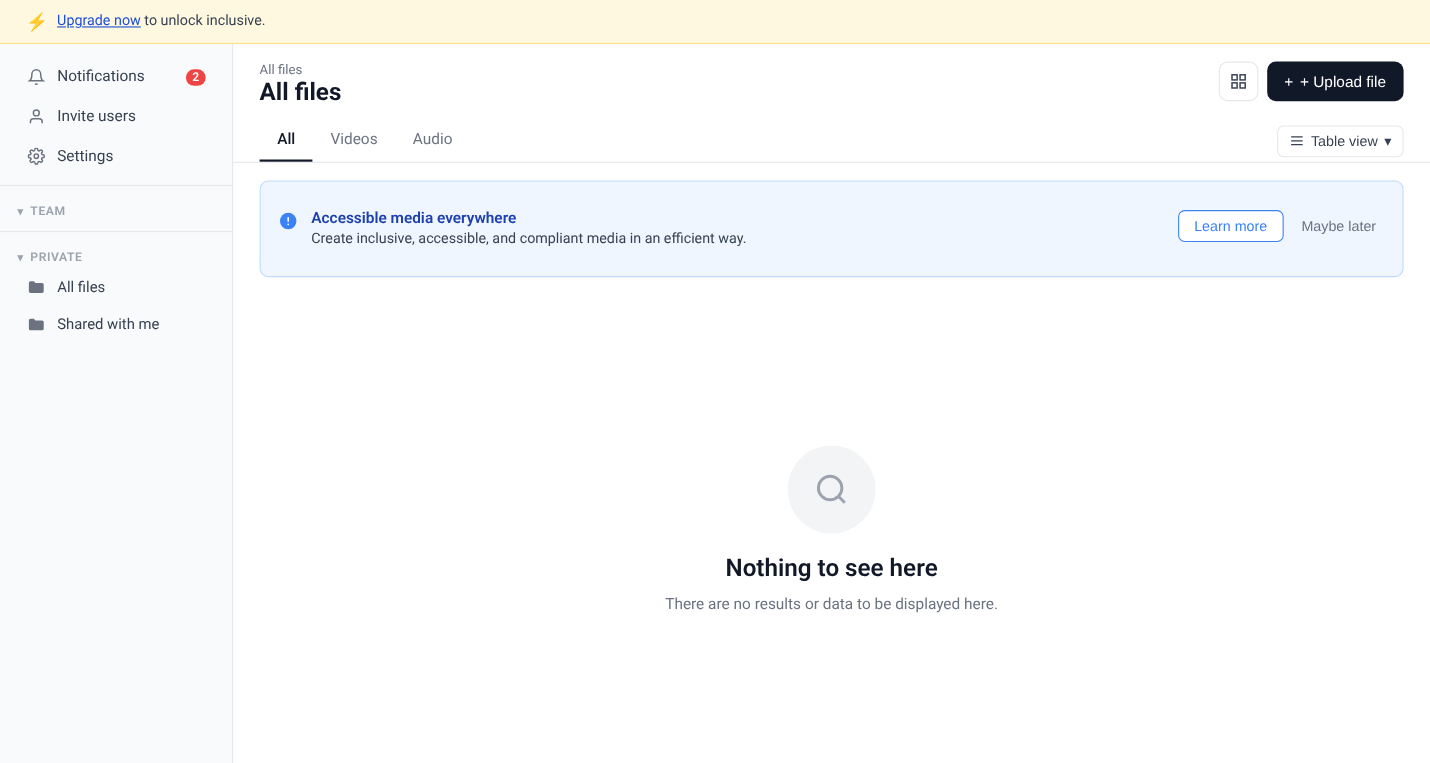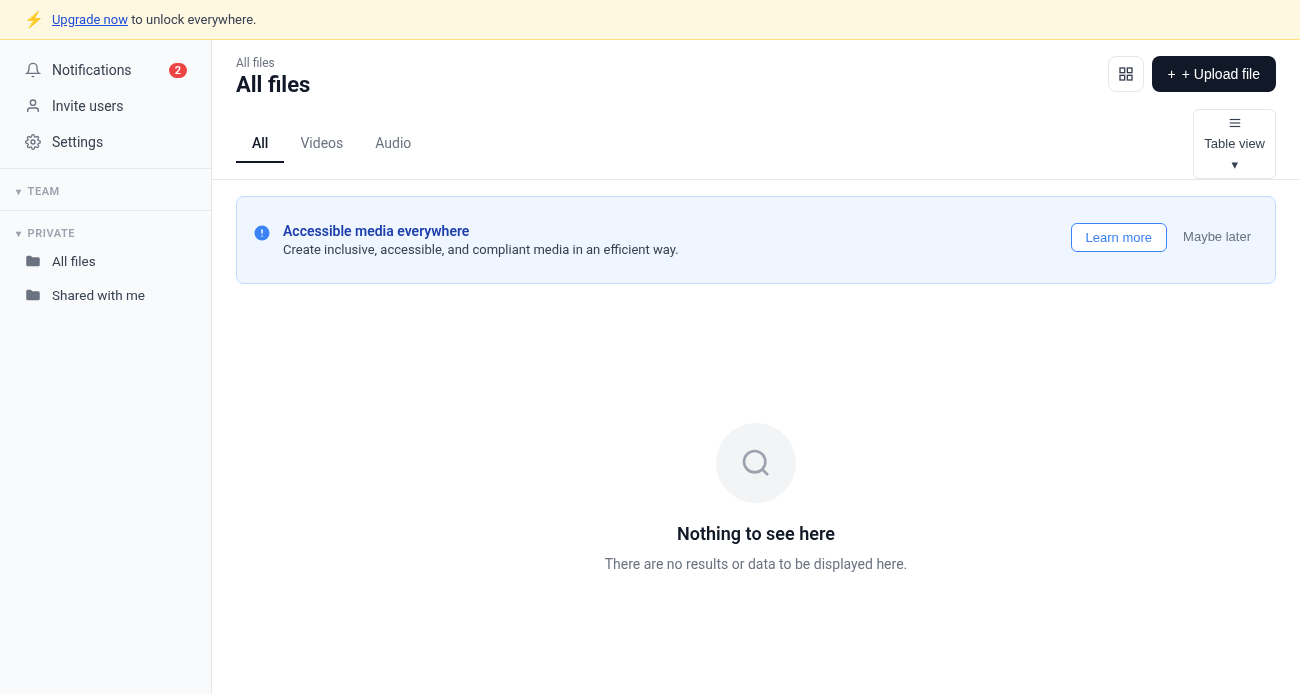--- a/index.html
+++ b/index.html
@@ -236,21 +236,20 @@
       display: flex;
       align-items: center;
       gap: 6px;
       border: 1px solid #e5e7eb;
       border-radius: 6px;
       padding: 6px 10px;
       font-size: 13px;
       color: #374151;
       cursor: pointer;
       background: white;
-      flex-direction: column;
     }
 
     
     .notification-banner {
       margin: 16px 24px;
       background: #eff6ff;
       border: 1px solid #bfdbfe;
       border-radius: 8px;
       padding: 26px 16px;
       display: flex;
@@ -276,21 +275,21 @@
       margin-bottom: 3px;
     }
 
     .notification-desc {
       font-size: 13px;
       color: #374151;
     }
 
     .notification-actions {
       display: flex;
-      align-items: flex-start;
+      align-items: center;
       gap: 8px;
       flex-shrink: 0;
     }
 
     .learn-more-button {
       background: white;
       border: 1px solid #3b82f6;
       color: #3b82f6;
       border-radius: 6px;
       padding: 6px 14px;
@@ -330,21 +329,21 @@
       margin-bottom: 8px;
     }
 
     .empty-state-icon svg {
       width: 32px;
       height: 32px;
       color: #9ca3af;
     }
 
     .empty-state-title {
-      font-size: 18px;
+      font-size: 22px;
       font-weight: 600;
       color: #111827;
     }
 
     .empty-state-desc {
       font-size: 14px;
       color: #6b7280;
     }
 
     
@@ -352,21 +351,21 @@
       width: 18px;
       height: 18px;
     }
   </style>
 </head>
 <body>
 
 <div class="top-banner">
   <span class="lightning-icon">⚡</span>
   <span class="top-banner-text">
-    <a>Upgrade now</a><span> to unlock everywhere.</span>
+    <a>Upgrade now</a><span> to unlock inclusive.</span>
   </span>
 </div>
 
 <div class="main-layout">
 
   <aside class="sidebar">
 
     <div class="sidebar-item">
       <span class="icon">
         <svg width="16" height="16" viewBox="0 0 24 24" fill="none" stroke="currentColor" stroke-width="2">

